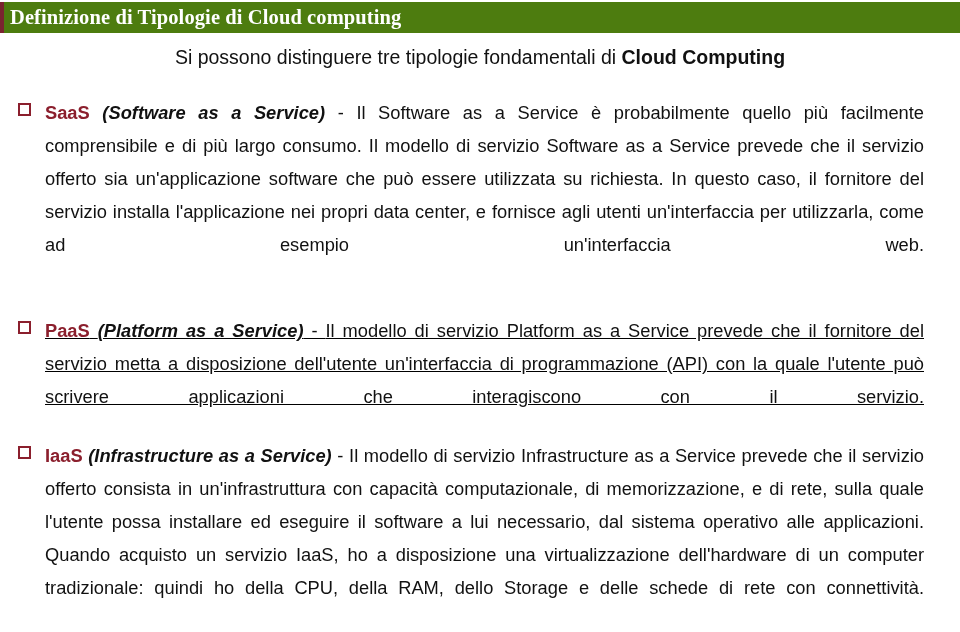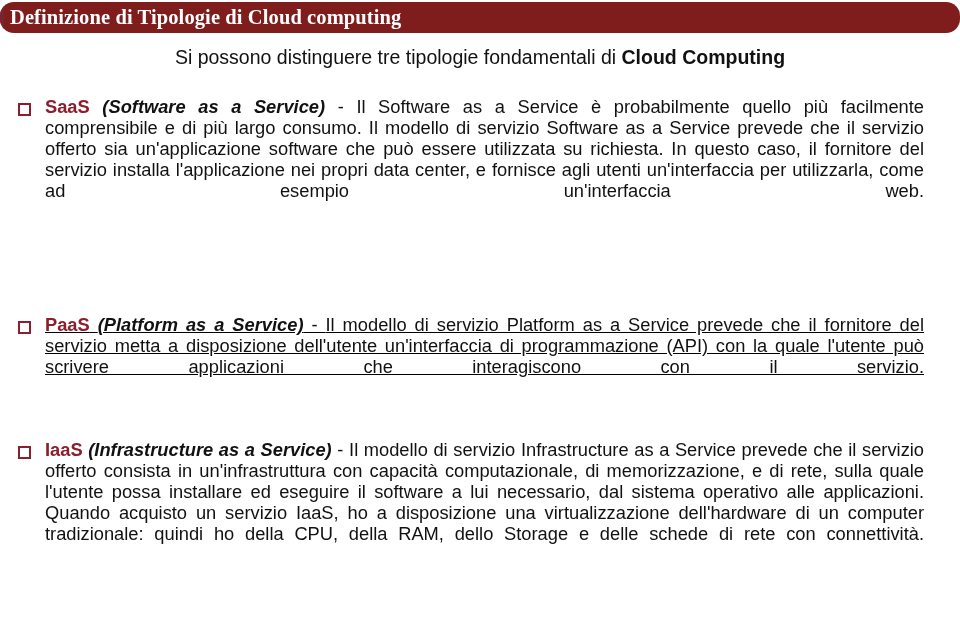--- a/index.html
+++ b/index.html
@@ -16,26 +16,25 @@
     position: relative;
   }
 
   
   .header-bar {
     position: absolute;
     left: 0;
     top: 2px;
     width: 960px;
     height: 31px;
-    background: #7f1d1d;
+    background: #4d7c0f;
     box-sizing: border-box;
     display: flex;
     align-items: center;
     overflow: hidden;
-    border-radius: 14px;
   }
   .header-accent {
     position: absolute;
     left: 0;
     top: 0;
     width: 4px;
     height: 31px;
     background: #7a2430;
   }
   .header-title {
@@ -87,21 +86,21 @@
   .bullet-block.b-saas { top: 47px; }
   .bullet-block.b-paas { top: 265px; text-decoration: underline; }
   .bullet-block.b-iaas { top: 390px; }
 
   .bullet-para {
     position: relative;
     padding-left: 27px;
     text-align: justify;
     text-justify: inter-word;
     font-size: 18.3px;
-    line-height: 21px;
+    line-height: 33px;
     color: #111111;
     word-spacing: 0.2px;
   }
 
   .bullet-marker {
     position: absolute;
     left: 0;
     top: 7px;
     width: 13px;
     height: 13px;

